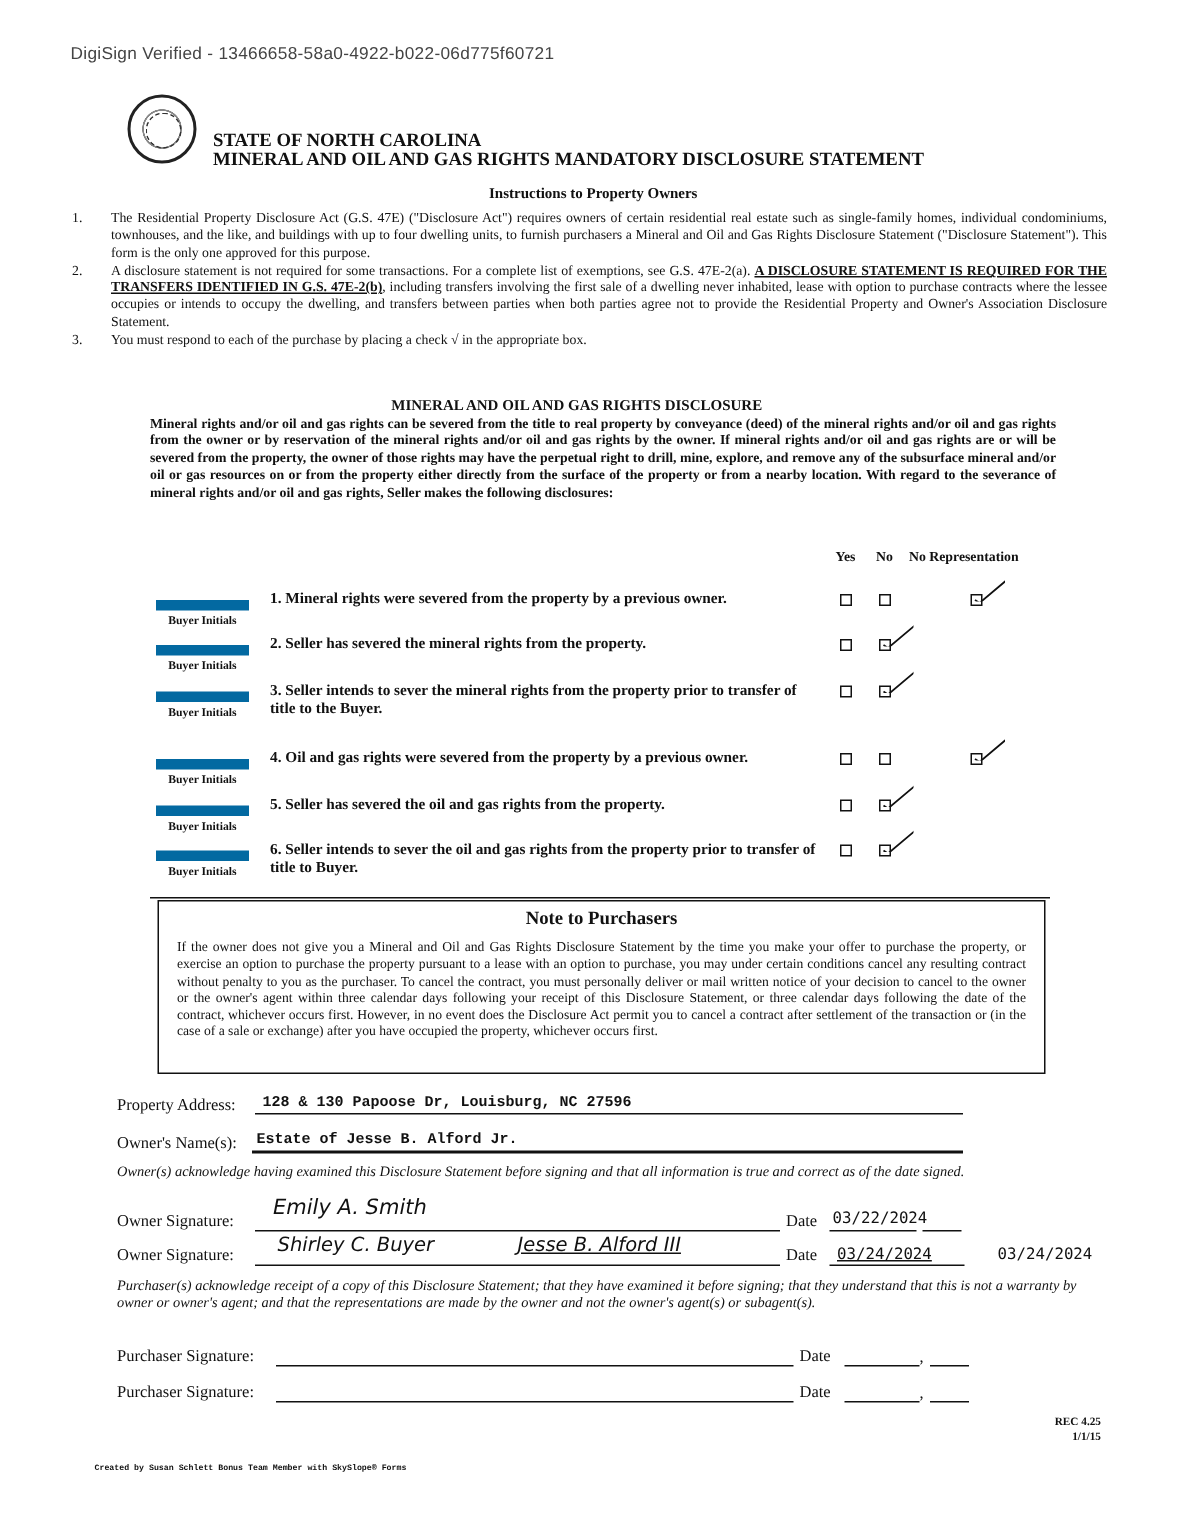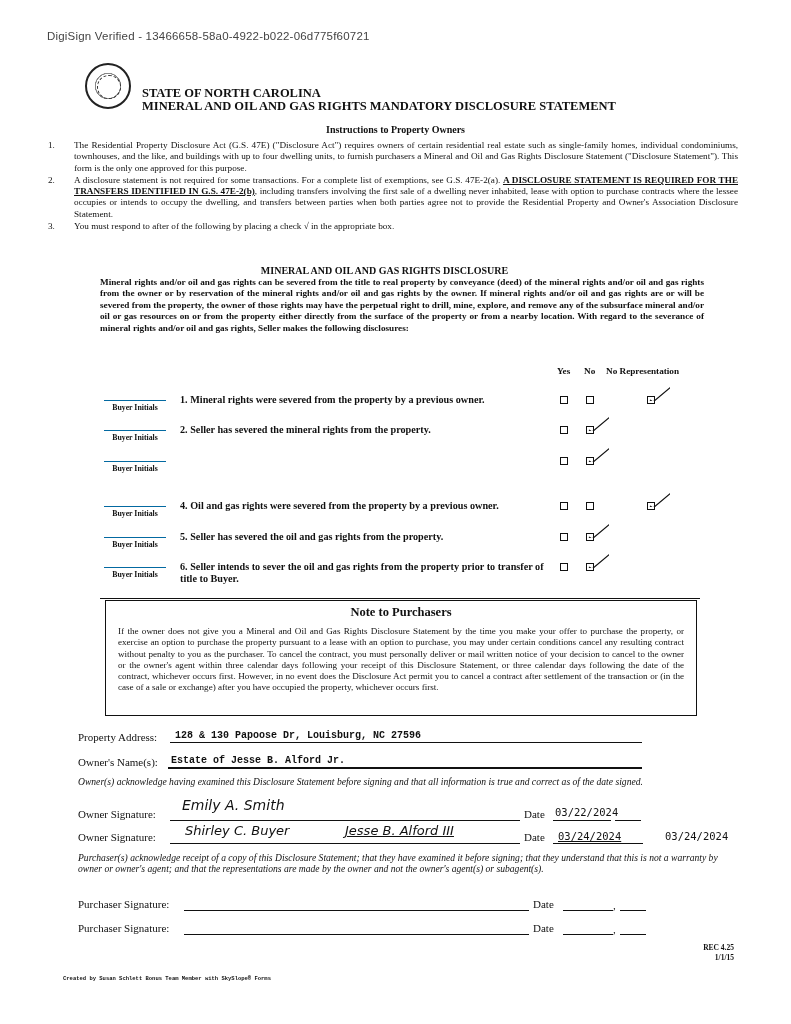--- a/index.html
+++ b/index.html
@@ -13,21 +13,21 @@
   .instr-title { left:0; width:791px; text-align:center; top:124px; font-size:10px; font-weight:bold; }
   .ol { left:48px; top:140px; width:690px; font-size:9.2px; line-height:11.3px; }
   .ol .item { display:flex; margin-bottom:1px; }
   .ol .num { width:26px; flex:none; }
   .ol .txt { flex:1; text-align:justify; }
   .u { text-decoration:underline; font-weight:bold; }
   .sec-title { left:0; width:769px; text-align:center; top:265px; font-size:10px; font-weight:bold; }
   .sec-body { left:100px; top:277px; width:604px; font-size:9.2px; line-height:11.4px; font-weight:bold; text-align:justify; }
   .col-head { top:366px; font-size:9.2px; font-weight:bold; }
   .row { left:104px; width:610px; height:26px; }
-  .bi { position:absolute; left:0; top:0; width:62px; border-top:1px solid #0369a1; padding-top:2px; font-size:7.8px; font-weight:bold; text-align:center; }
+  .bi { position:absolute; left:0; top:0; width:62px; border-top:7px solid #0369a1; padding-top:2px; font-size:7.8px; font-weight:bold; text-align:center; }
   .stmt { position:absolute; left:76px; top:-6px; width:370px; font-size:10.2px; font-weight:bold; line-height:11.5px; }
   .cb { position:absolute; width:8px; height:8px; border:1.3px solid #111; box-sizing:border-box; top:-4px; }
   .check { position:absolute; top:-15px; width:22px; height:18px; }
   .hr { left:100px; top:598px; width:600px; border-top:1px solid #111; }
   .note-box { left:105px; top:600px; width:592px; height:116px; border:1.3px solid #111; box-sizing:border-box; }
   .note-title { position:absolute; left:0; width:100%; top:4px; text-align:center; font-size:12.5px; font-weight:bold; }
   .note-body { position:absolute; left:12px; top:25px; width:566px; font-size:9.1px; line-height:11.3px; text-align:justify; }
   .field-label { font-size:11px; }
   .mono { font-family:"Liberation Mono", monospace; font-weight:bold; font-size:10px; }
   .line { border-bottom:1px solid #111; position:absolute; }
@@ -51,21 +51,21 @@
   <div class="item">
     <span class="num">1.</span>
     <span class="txt">The Residential Property Disclosure Act (G.S. 47E) ("Disclosure Act") requires owners of certain residential real estate such as single-family homes, individual condominiums, townhouses, and the like, and buildings with up to four dwelling units, to furnish purchasers a Mineral and Oil and Gas Rights Disclosure Statement ("Disclosure Statement"). This form is the only one approved for this purpose.</span>
   </div>
   <div class="item">
     <span class="num">2.</span>
     <span class="txt"><span>A disclosure statement is not required for some transactions. For a complete list of exemptions, see G.S. 47E-2(a). </span><span class="u">A DISCLOSURE STATEMENT IS REQUIRED FOR THE TRANSFERS IDENTIFIED IN G.S. 47E-2(b)</span><span>, including transfers involving the first sale of a dwelling never inhabited, lease with option to purchase contracts where the lessee occupies or intends to occupy the dwelling, and transfers between parties when both parties agree not to provide the Residential Property and Owner's Association Disclosure Statement.</span></span>
   </div>
   <div class="item">
     <span class="num">3.</span>
-    <span class="txt">You must respond to after of the following by placing a check √ in the appropriate box.</span>
+    <span class="txt">You must respond to each of the purchase by placing a check √ in the appropriate box.</span>
   </div>
 </div>
 
 <div class="abs sec-title">MINERAL AND OIL AND GAS RIGHTS DISCLOSURE</div>
 <div class="abs sec-body">Mineral rights and/or oil and gas rights can be severed from the title to real property by conveyance (deed) of the mineral rights and/or oil and gas rights from the owner or by reservation of the mineral rights and/or oil and gas rights by the owner. If mineral rights and/or oil and gas rights are or will be severed from the property, the owner of those rights may have the perpetual right to drill, mine, explore, and remove any of the subsurface mineral and/or oil or gas resources on or from the property either directly from the surface of the property or from a nearby location. With regard to the severance of mineral rights and/or oil and gas rights, Seller makes the following disclosures:</div>
 
 <div class="abs col-head" style="left:557px;">Yes</div>
 <div class="abs col-head" style="left:584px;">No</div>
 <div class="abs col-head" style="left:606px;">No Representation</div>
 
@@ -84,20 +84,21 @@
       <div class="bi">Buyer Initials</div>
       <div class="stmt">2. Seller has severed the mineral rights from the property.</div>
       <div class="cb" style="left: 456px;"></div>
       <div class="cb" style="left: 482px;"></div>
       <svg class="check" width="26" height="22" style="position: absolute; left: 483px; top: -17px;">
         <path d="M2 17 L5 19 L24 3" stroke="#111" stroke-width="1.2" fill="none"></path>
       </svg>
     </div>
     <div class="abs row" style="top: 461px;">
       <div class="bi">Buyer Initials</div>
+      <div class="stmt">3. Seller intends to sever the mineral rights from the property prior to transfer of title to the Buyer.</div>
       <div class="cb" style="left: 456px;"></div>
       <div class="cb" style="left: 482px;"></div>
       <svg class="check" width="26" height="22" style="position: absolute; left: 483px; top: -17px;">
         <path d="M2 17 L5 19 L24 3" stroke="#111" stroke-width="1.2" fill="none"></path>
       </svg>
     </div>
     <div class="abs row" style="top: 506px;">
       <div class="bi">Buyer Initials</div>
       <div class="stmt">4. Oil and gas rights were severed from the property by a previous owner.</div>
       <div class="cb" style="left: 456px;"></div>

